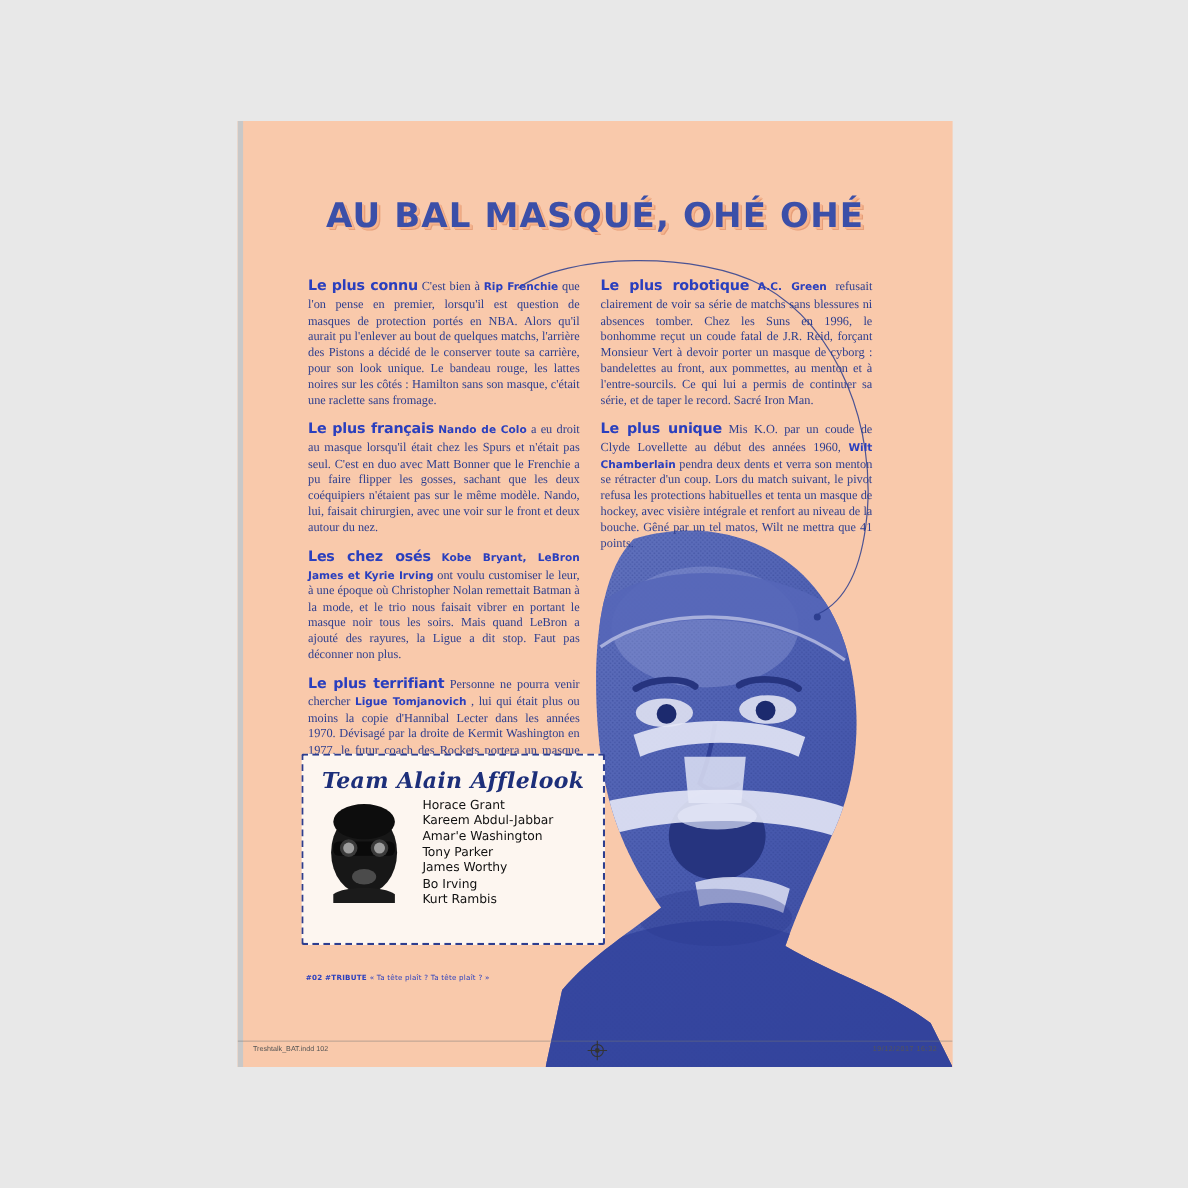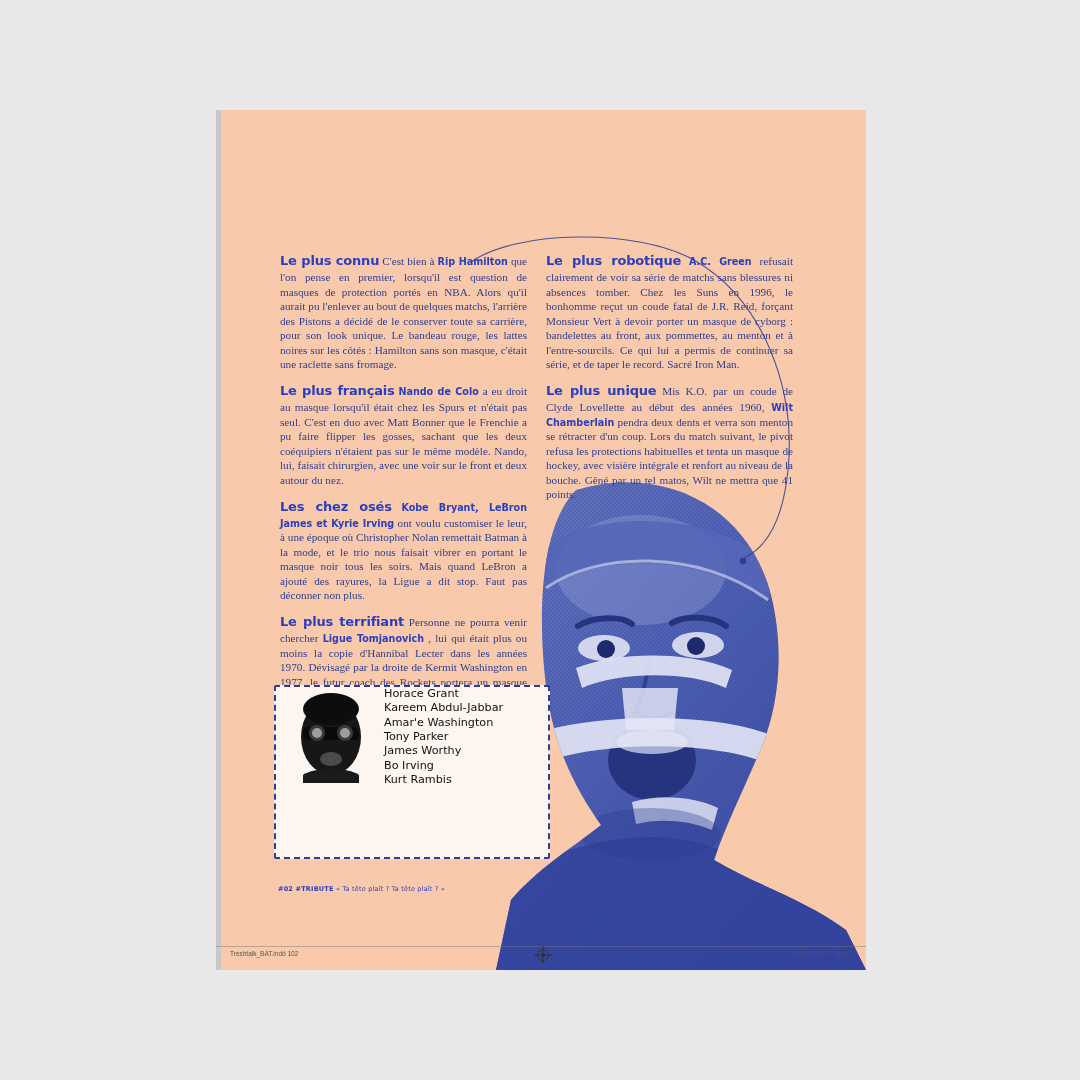--- a/index.html
+++ b/index.html
@@ -218,31 +218,32 @@
           <path d="M150,238 C190,222 262,220 306,240 L300,258 C262,240 192,242 156,258 Z" fill="#e4e7f6" opacity="0.9"></path>
           <path d="M196,258 L252,258 L248,300 L200,300 Z" fill="#dfe3f4" opacity="0.85"></path>
           <path d="M120,300 C190,282 300,284 352,308 L348,336 C296,312 190,310 124,330 Z" fill="#e4e7f6" opacity="0.9"></path>
           <path d="M206,372 C232,364 268,366 292,378 L286,400 C264,390 232,388 210,394 Z" fill="#dfe3f4" opacity="0.85"></path>
 
           <ellipse cx="224" cy="404" rx="70" ry="26" fill="#2c3a8f" opacity="0.35"></ellipse>
         </g>
       </svg>
     </div>
 
+    <div id="title">AU BAL MASQUÉ, OHÉ OHÉ</div>
 
     <svg id="arrow" viewBox="0 0 650 860" xmlns="http://www.w3.org/2000/svg">
       <path d="M255,152 C300,120 420,118 478,150 C548,190 580,280 572,360 C566,420 545,440 528,448" fill="none" stroke="#2d3e8f" stroke-width="1.1" opacity="0.85"></path>
       <circle cx="527" cy="451" r="3.2" fill="#2d3e8f"></circle>
     </svg>
 
     <div class="col" id="col-left">
       <p class="entry">
         <span class="lead">Le plus connu</span>
         <span>C'est bien à</span>
-        <span class="nm">Rip Hamilton</span>
+        <span class="nm">Rip Frenchie</span>
         <span>que l'on pense en premier, lorsqu'il est question de masques de protection portés en NBA. Alors qu'il aurait pu l'enlever au bout de quelques matchs, l'arrière des Pistons a décidé de le conserver toute sa carrière, pour son look unique. Le bandeau rouge, les lattes noires sur les côtés : Hamilton sans son masque, c'était une raclette sans fromage.</span>
       </p>
       <p class="entry">
         <span class="lead">Le plus français</span>
         <span class="nm">Nando de Colo</span>
         <span>a eu droit au masque lorsqu'il était chez les Spurs et n'était pas seul. C'est en duo avec Matt Bonner que le Frenchie a pu faire flipper les gosses, sachant que les deux coéquipiers n'étaient pas sur le même modèle. Nando, lui, faisait chirurgien, avec une voir sur le front et deux autour du nez.</span>
       </p>
       <p class="entry">
         <span class="lead">Les chez osés</span>
         <span class="nm">Kobe Bryant, LeBron James et Kyrie Irving</span>
@@ -264,20 +265,21 @@
       </p>
       <p class="entry">
         <span class="lead">Le plus unique</span>
         <span>Mis K.O. par un coude de Clyde Lovellette au début des années 1960,</span>
         <span class="nm">Wilt Chamberlain</span>
         <span>pendra deux dents et verra son menton se rétracter d'un coup. Lors du match suivant, le pivot refusa les protections habituelles et tenta un masque de hockey, avec visière intégrale et renfort au niveau de la bouche. Gêné par un tel matos, Wilt ne mettra que 41 points.</span>
       </p>
     </div>
 
     <div id="stamp">
+      <div id="stamp-title">Team Alain Afflelook</div>
       <div id="stamp-body">
         <div id="stamp-face">
           <svg width="80" height="96" viewBox="0 0 80 96" xmlns="http://www.w3.org/2000/svg" aria-hidden="true">
             <ellipse cx="40" cy="50" rx="30" ry="38" fill="#171717"></ellipse>
             <ellipse cx="40" cy="22" rx="28" ry="16" fill="#0d0d0d"></ellipse>
             <rect x="12" y="40" width="56" height="13" rx="5" fill="#0a0a0a"></rect>
             <circle cx="26" cy="46" r="8" fill="#3a3a3a"></circle>
             <circle cx="54" cy="46" r="8" fill="#3a3a3a"></circle>
             <circle cx="26" cy="46" r="5" fill="#eee" opacity="0.55"></circle>
             <circle cx="54" cy="46" r="5" fill="#eee" opacity="0.55"></circle>

